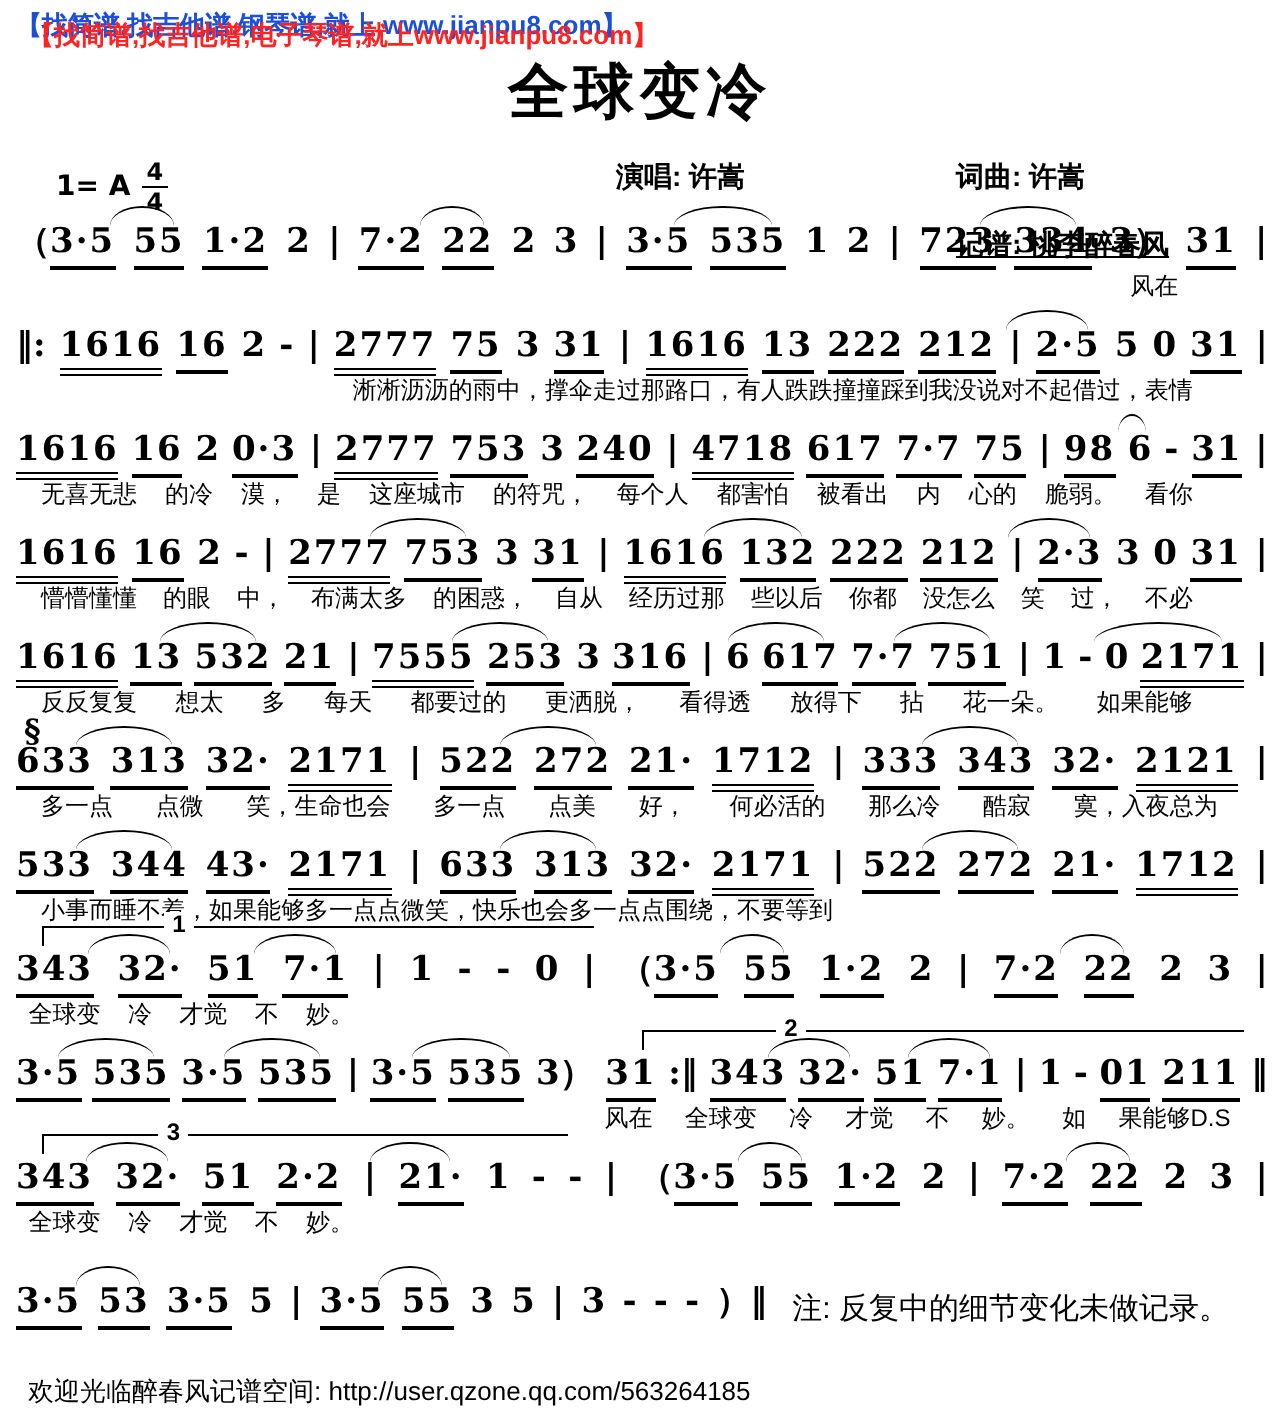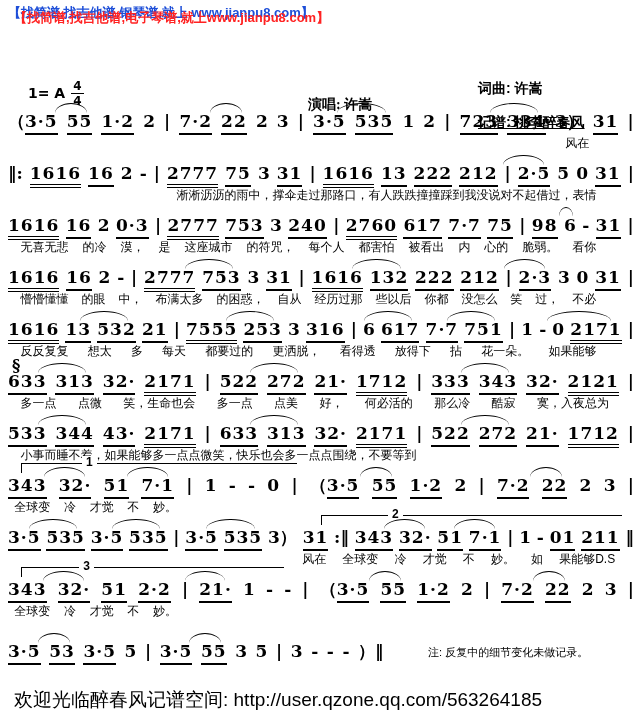--- a/index.html
+++ b/index.html
@@ -12,21 +12,21 @@
 
   
   .title{position:absolute;top:26px;left:0;width:100%;text-align:center;
          font-family:"DejaVu Serif",serif;font-weight:bold;font-size:30px;letter-spacing:3px;}
   .meta{position:absolute;font-size:14px;font-weight:bold;white-space:nowrap;margin-top:16px;}
   .key{top:64px;left:28px;font-family:"DejaVu Sans",sans-serif;}
   .frac{display:inline-flex;flex-direction:column;vertical-align:middle;line-height:1;
         font-size:12px;text-align:center;margin-left:6px;}
   .frac .num{border-bottom:1.5px solid #000;padding:0 2px 1px;}
   .frac .den{padding-top:1px;}
-  .singer{top:80px;left:308px;font-family:Liberation Serif, serif;}
+  .singer{top:64px;left:308px;}
   .composer{top:64px;left:478px;}
   .transcriber{top:98px;left:478px;text-decoration:underline;}
 
   
   #score{position:absolute;top:102px;left:8px;right:6px;}
   .system{position:relative;height:52px;}
   .system.gap{margin-top:10px;}
   .notes-row{position:absolute;top:10px;left:0;right:0;display:flex;
              justify-content:space-between;align-items:baseline;
              font-family:"DejaVu Serif",serif;font-weight:bold;font-size:17px;line-height:1.1;}
@@ -35,31 +35,32 @@
   .u2{border-bottom:4px double #000;padding-bottom:1px;letter-spacing:1px;}
   .arc::before{content:"";position:absolute;top:-9px;left:-45%;width:125%;height:9px;
                border-top:1.6px solid #000;border-radius:50% 50% 0 0/100% 100% 0 0;}
   .lyrics-row{position:absolute;top:33px;display:flex;justify-content:space-between;
               font-size:12px;white-space:nowrap;}
   .volta{position:absolute;top:-3px;height:9px;border-top:1.4px solid #000;border-left:1.4px solid #000;}
   .volta .vlabel{position:absolute;top:-8px;left:22%;background:#fff;padding:0 4px;
                  font-size:12px;font-weight:bold;line-height:1;}
   .segno{position:absolute;top:-6px;left:4px;font-size:16px;font-weight:bold;
          font-family:"DejaVu Serif",serif;}
-  .sidenote{position:absolute;top:13px;left:62%;font-size:11px;white-space:nowrap;margin-left:32px;}
-
-  .footer{position:absolute;top:687px;left:14px;font-size:19px;white-space:nowrap;}
+  .sidenote{position:absolute;top:13px;left:62%;font-size:15px;white-space:nowrap;}
+
+  .footer{position:absolute;top:687px;left:14px;font-size:13px;white-space:nowrap;}
 </style>
 </head>
 <body>
 <div id="page">
 
   <div class="wm" style="top:4px;left:8px">【找简谱,找吉他谱,钢琴谱,就上 www.jianpu8.com】</div>
   <div class="wm wm2" style="top:9px;left:14px">【找简谱,找吉他谱,电子琴谱,就上www.jianpu8.com】</div>
 
+  <div class="title">全球变冷</div>
 
   <div class="meta key">
     <span>1= A</span><span class="frac">
         <span class="num">4</span>
         <span class="den">4</span>
       </span>
   </div>
   <div class="meta singer">演唱: 许嵩</div>
   <div class="meta composer">词曲: 许嵩</div>
   <div class="meta transcriber">记谱: 桃李醉春风</div>
@@ -137,21 +138,21 @@
           <span class="tok"><span class="u2">1616</span></span>
           <span class="tok"><span class="u1">16</span></span>
           <span class="tok">2</span>
           <span class="tok"><span class="u1">0·3</span></span>
           <span class="tok">|</span>
           <span class="tok"><span class="u2">2777</span></span>
           <span class="tok"><span class="u1">753</span></span>
           <span class="tok">3</span>
           <span class="tok"><span class="u1">240</span></span>
           <span class="tok">|</span>
-          <span class="tok"><span class="u2">2760</span></span>
+          <span class="tok"><span class="u2">4718</span></span>
           <span class="tok"><span class="u1">617</span></span>
           <span class="tok"><span class="u1">7·7</span></span>
           <span class="tok"><span class="u1">75</span></span>
           <span class="tok">|</span>
           <span class="tok"><span class="u1">98</span></span>
           <span class="tok arc">6</span>
           <span class="tok">-</span>
           <span class="tok"><span class="u1">31</span></span>
           <span class="tok">|</span>
         </div>

